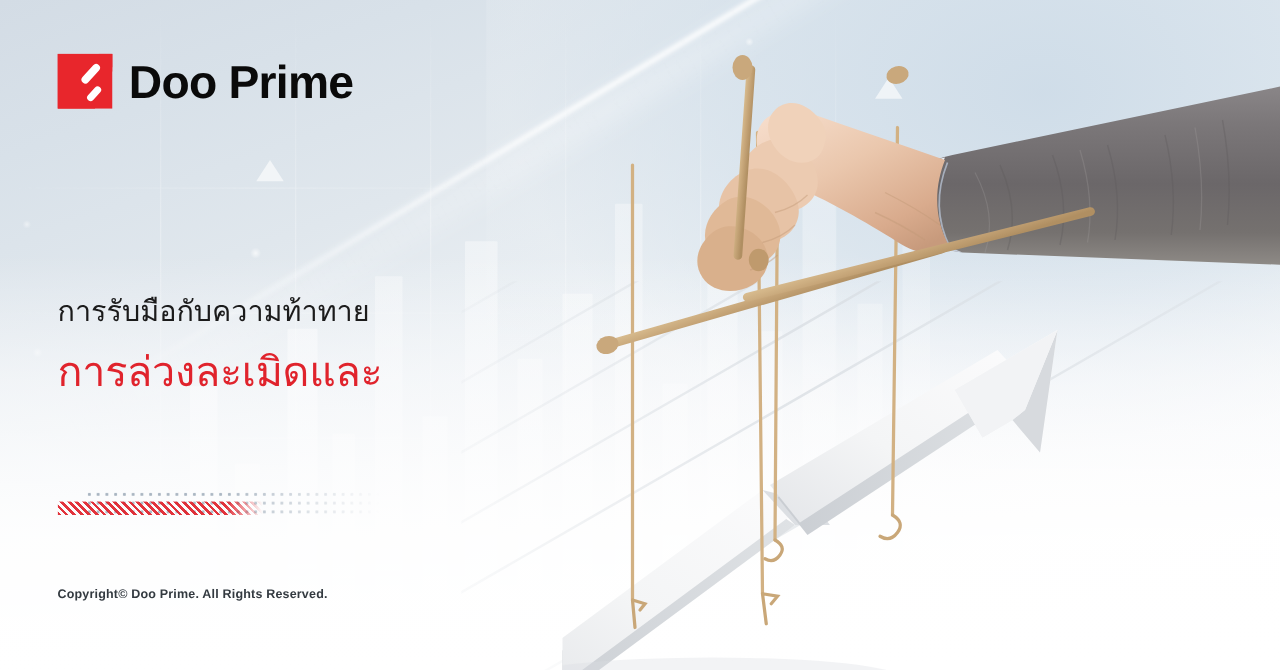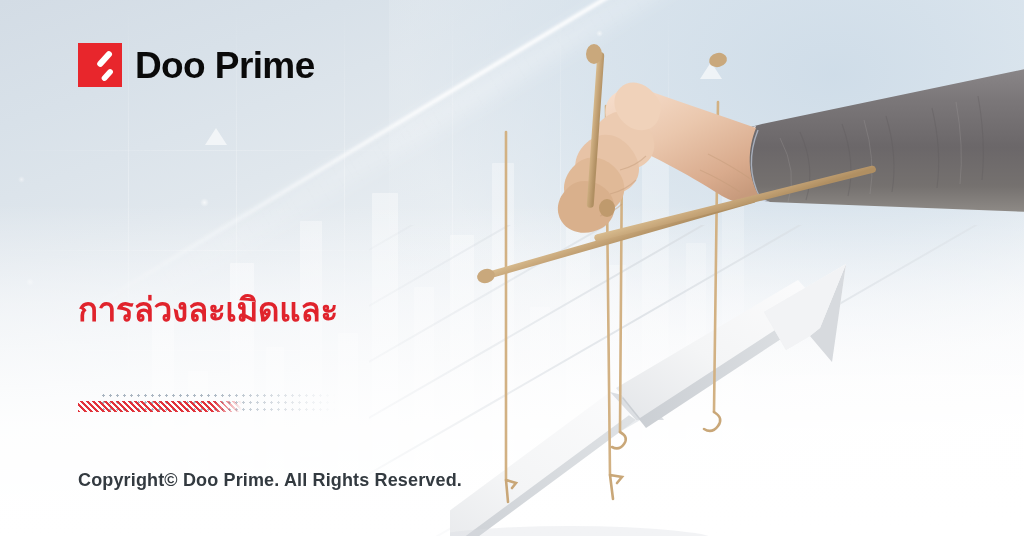--- a/index.html
+++ b/index.html
@@ -109,35 +109,35 @@
   .arrow-svg { width:100%; height:100%; display:block; }
 
   
   .arm-wrap { position:absolute; left:470px; top:20px; width:560px; height:340px; }
   .arm-svg { width:100%; height:100%; display:block; }
 
   .strings-wrap { position:absolute; left:470px; top:60px; width:560px; height:476px; }
   .strings-svg { width:100%; height:100%; display:block; }
 
   
-  .content { position:absolute; inset:0;margin-left:32px; }
+  .content { position:absolute; inset:0; }
 
   .logo { position:absolute; left:46px; top:43px; display:flex; align-items:center; gap:13px; }
   .logo-mark { width:44px; height:44px; position:relative; flex:none; }
   .logo-word { font-size:37px; font-weight:bold; color:#0a0a0a; letter-spacing:-0.6px; line-height:1;
                font-family:"Liberation Sans","DejaVu Sans",sans-serif; white-space:nowrap; }
 
   .subtitle {
     position:absolute; left:46px; top:236px;
     font-size:23px; color:#1b1b1b; line-height:1.25; white-space:nowrap;
     font-family:"DejaVu Sans","Liberation Sans",sans-serif;
   }
   .headline {
-    position:absolute; left:46px; top:288px;
-    font-size:33px; font-weight:bold; color:#e0232c;
+    position:absolute; left:46px; top:276px;
+    font-size:33px; font-weight:normal; color:#e0232c;
     line-height:1.32; letter-spacing:-0.2px;
     font-family:"DejaVu Sans","Liberation Sans",sans-serif;
   }
   .headline div { white-space:nowrap; }
 
   
   .rule { position:absolute; left:46px; top:392px; width:258px; height:22px; }
   .rule-dots {
     position:absolute; left:22px; top:0; width:236px; height:20px;
     background-image:radial-gradient(circle, #9aa8b6 1.05px, rgba(255,255,255,0) 1.3px);
@@ -151,21 +151,21 @@
     background-image:repeating-linear-gradient(45deg,
         #e0232c 0px, #e0232c 2.1px,
         rgba(255,255,255,0) 2.1px, rgba(255,255,255,0) 4.3px);
     -webkit-mask-image:linear-gradient(to right, rgba(0,0,0,1) 0%, rgba(0,0,0,1) 82%, rgba(0,0,0,0) 100%);
     mask-image:linear-gradient(to right, rgba(0,0,0,1) 0%, rgba(0,0,0,1) 82%, rgba(0,0,0,0) 100%);
     opacity:.92;
   }
 
   .copyright {
     position:absolute; left:46px; top:470px;
-    font-size:18px; color:#333a40; font-weight:bold; letter-spacing:.15px;
+    font-size:10px; color:#333a40; font-weight:bold; letter-spacing:.15px;
     font-family:"Liberation Sans","DejaVu Sans",sans-serif;
   }
 </style>
 </head>
 <body>
 
 <div class="banner">
 
   <div class="bg-base"></div>
   <div class="bg-topright-wash"></div>
@@ -376,20 +376,21 @@
           <rect x="0" y="0" width="44" height="44" fill="#e8262c"></rect>
           <path d="M44,0 L44,13 L31,26 L31,44 L24,44 L24,22 Z" fill="#ffffff" opacity="0"></path>
           <rect x="23.5" y="6.5" width="6.2" height="19" rx="3.1" fill="#ffffff" transform="rotate(42 26.6 16)"></rect>
           <rect x="26.5" y="25" width="5.6" height="14" rx="2.8" fill="#ffffff" transform="rotate(42 29.3 32)"></rect>
           <path d="M33,0 L44,0 L44,11 Z" fill="#e8262c"></path>
         </svg>
       </div>
       <div class="logo-word">Doo Prime</div>
     </div>
 
+    <div class="subtitle">การรับมือกับความท้าทาย</div>
 
     <div class="headline">
       <div>การล่วงละเมิดและ</div>
     </div>
 
     <div class="rule">
       <div class="rule-dots"></div>
       <div class="rule-hatch"></div>
     </div>
 

